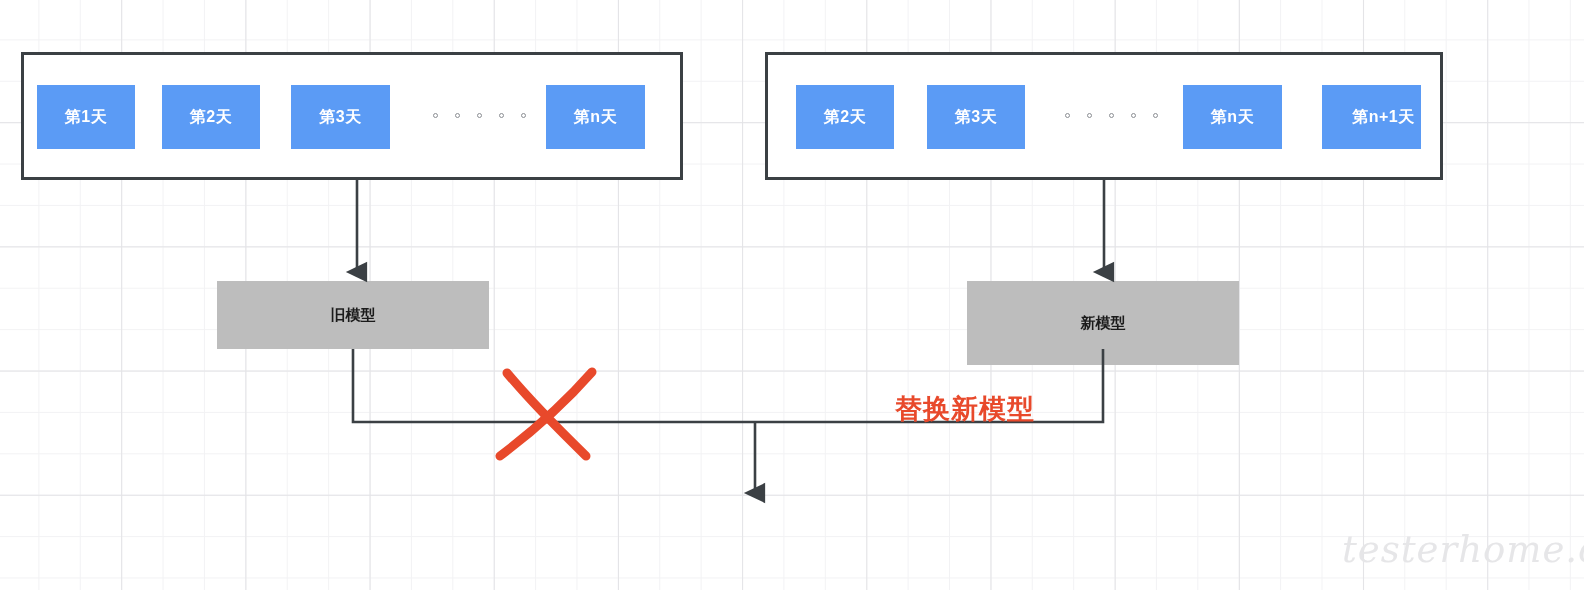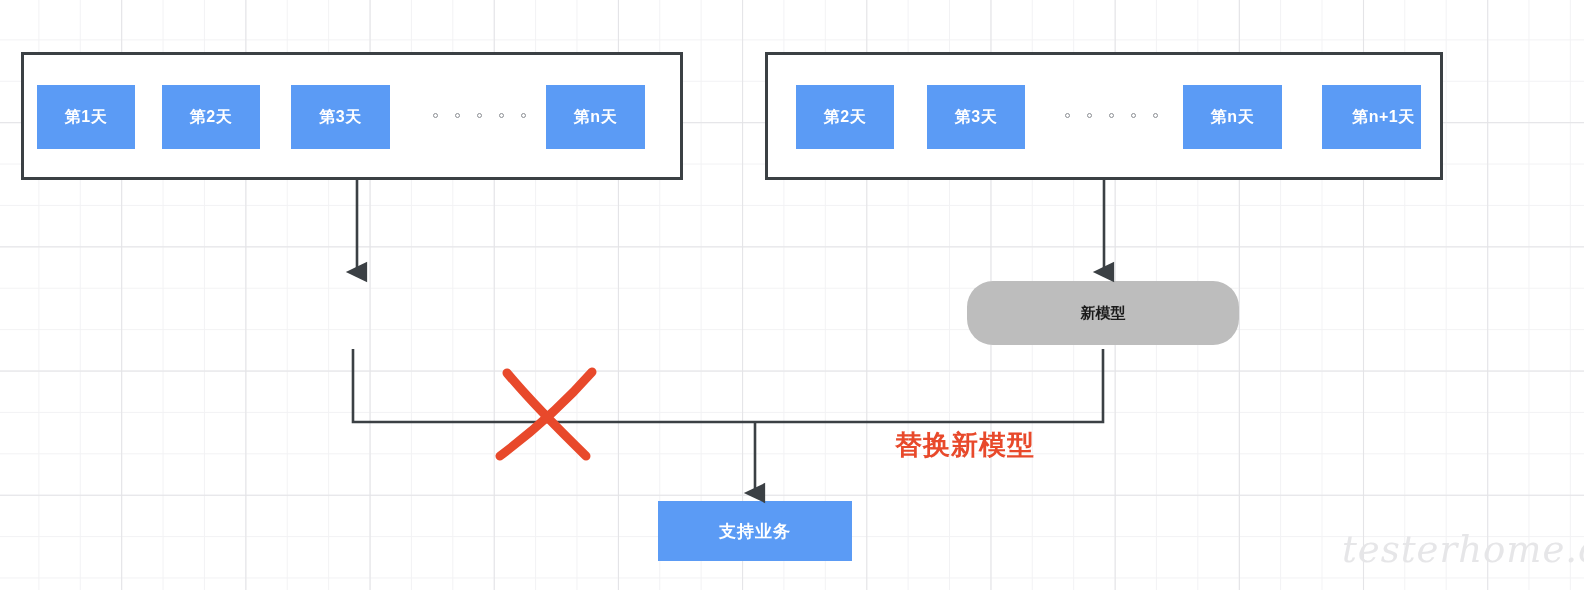--- a/index.html
+++ b/index.html
@@ -106,21 +106,20 @@
   }
 
   
   .red-label {
     position: absolute;
     color: #e8492b;
     font-size: 27px;
     font-weight: bold;
     white-space: nowrap;
     letter-spacing: 1px;
-    margin-top: 36px;
   }
 
   
   .watermark {
     position: absolute;
     color: #e6e6e8;
     font-size: 37px;
     font-family: "DejaVu Serif", serif;
     font-style: italic;
     white-space: nowrap;
@@ -157,24 +156,24 @@
     <span class="dot"></span>
     <span class="dot"></span>
     <span class="dot"></span>
     <span class="dot"></span>
     <span class="dot"></span>
   </div>
 
   <div class="day-chip" style="left:1183px; top:85px; width:99px; height:64px;">第n天</div>
   <div class="day-chip" style="left:1322px; top:85px; width:99px; height:64px;padding-left:24px;">第n+1天</div>
 
-
-  <div class="model-box" style="left:967px; top:281px; width:272px; height:64px;border-radius:26px;">新模型</div>
-
-  <div class="result-box" style="left:658px; top:501px; width:194px; height:60px;">支持业务</div>
+  <div class="model-box" style="left:217px; top:281px; width:272px; height:68px;">旧模型</div>
+
+  <div class="model-box" style="left:967px; top:281px; width:272px; height:84px;">新模型</div>
+
 
   <svg class="wires" viewBox="0 0 1584 590" xmlns="http://www.w3.org/2000/svg">
     <defs>
       <marker id="arrowhead" markerWidth="9" markerHeight="9" refX="4.5" refY="4.3" orient="auto" markerUnits="strokeWidth">
         <path d="M0.6,0.4 L8.4,0.4 L4.5,8.6 Z" fill="#3b4044"></path>
       </marker>
     </defs>
 
     <g>
       <path d="M357,180 L357,272" stroke="#3b4044" stroke-width="2.6" fill="none" marker-end="url(#arrowhead)"></path>

